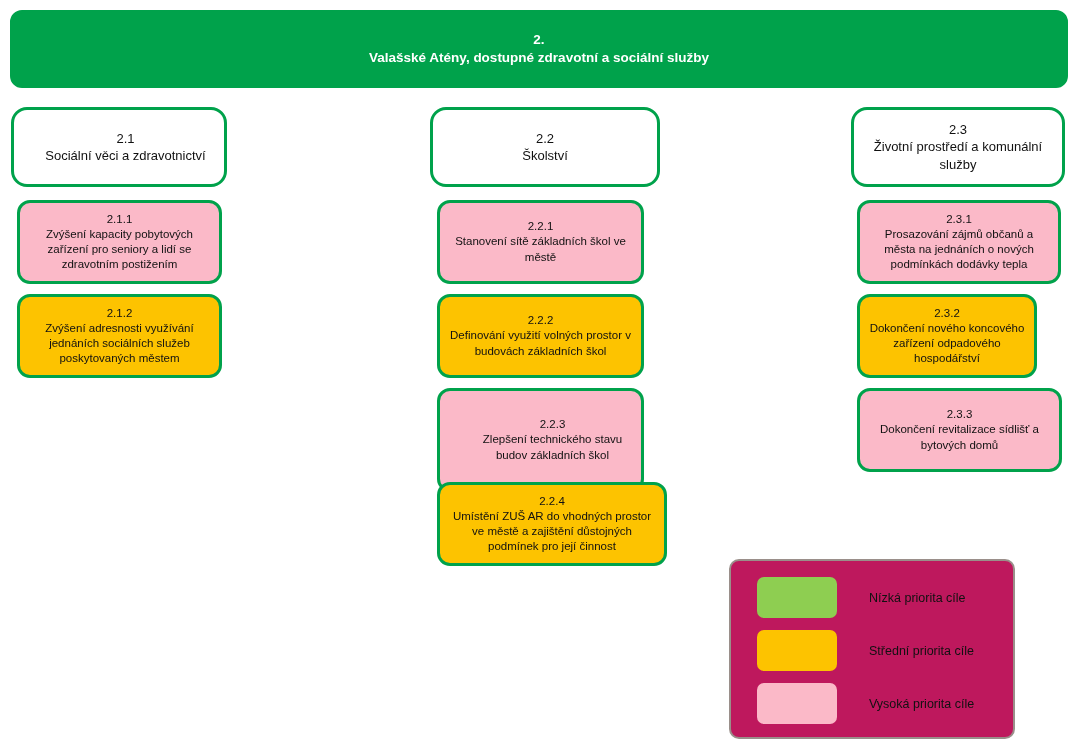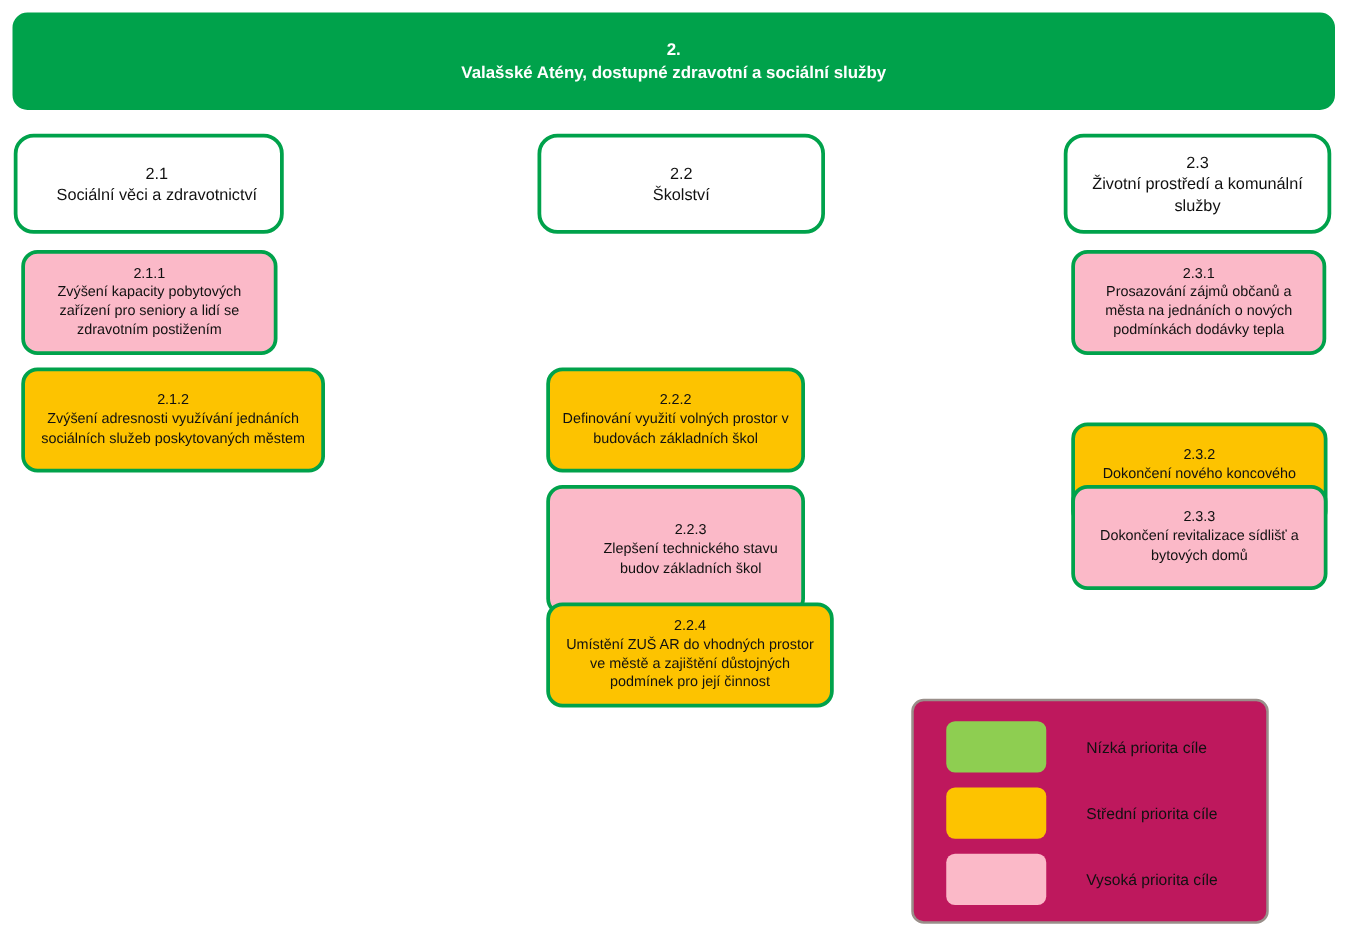--- a/index.html
+++ b/index.html
@@ -115,30 +115,34 @@
   <div class="node level2" style="left:11px; top:107px; width:216px; height:80px;padding-left:21px;">
     <div class="code">2.1</div>
     <div class="title">Sociální věci a zdravotnictví</div>
   </div>
 
   <div class="node leaf fill-high" style="left:17px; top:200px; width:205px; height:84px;">
     <div class="code">2.1.1</div>
     <div class="title">Zvýšení kapacity pobytových zařízení pro seniory a lidí se zdravotním postižením</div>
   </div>
 
-  <div class="node leaf fill-medium" style="left:17px; top:294px; width:243px; height:84px;">
+  <div class="node leaf fill-medium" style="left:17px; top:294px; width:205px; height:84px;">
     <div class="code">2.1.2</div>
     <div class="title">Zvýšení adresnosti využívání jednáních sociálních služeb poskytovaných městem</div>
   </div>
 
   <div class="node level2" style="left:430px; top:107px; width:230px; height:80px;">
     <div class="code">2.2</div>
     <div class="title">Školství</div>
   </div>
 
+  <div class="node leaf fill-high" style="left:437px; top:200px; width:207px; height:84px;">
+    <div class="code">2.2.1</div>
+    <div class="title">Stanovení sítě základních škol ve městě</div>
+  </div>
 
   <div class="node leaf fill-medium" style="left:437px; top:294px; width:207px; height:84px;">
     <div class="code">2.2.2</div>
     <div class="title">Definování využití volných prostor v budovách základních škol</div>
   </div>
 
   <div class="node leaf fill-high" style="left:437px; top:388px; width:207px; height:104px;padding-left:32px;">
     <div class="code">2.2.3</div>
     <div class="title">Zlepšení technického stavu budov základních škol</div>
   </div>
@@ -151,21 +155,21 @@
   <div class="node level2" style="left:851px; top:107px; width:214px; height:80px;">
     <div class="code">2.3</div>
     <div class="title">Životní prostředí a komunální služby</div>
   </div>
 
   <div class="node leaf fill-high" style="left:857px; top:200px; width:204px; height:84px;">
     <div class="code">2.3.1</div>
     <div class="title">Prosazování zájmů občanů a města na jednáních o nových podmínkách dodávky tepla</div>
   </div>
 
-  <div class="node leaf fill-medium" style="left:857px; top:294px; width:205px; height:84px;margin-top:44px;">
+  <div class="node leaf fill-medium" style="left:857px; top:294px; width:180px; height:84px;">
     <div class="code">2.3.2</div>
     <div class="title">Dokončení nového koncového zařízení odpadového hospodářství</div>
   </div>
 
   <div class="node leaf fill-high" style="left:857px; top:388px; width:205px; height:84px;">
     <div class="code">2.3.3</div>
     <div class="title">Dokončení revitalizace sídlišť a bytových domů</div>
   </div>
 
   <div id="legend">

